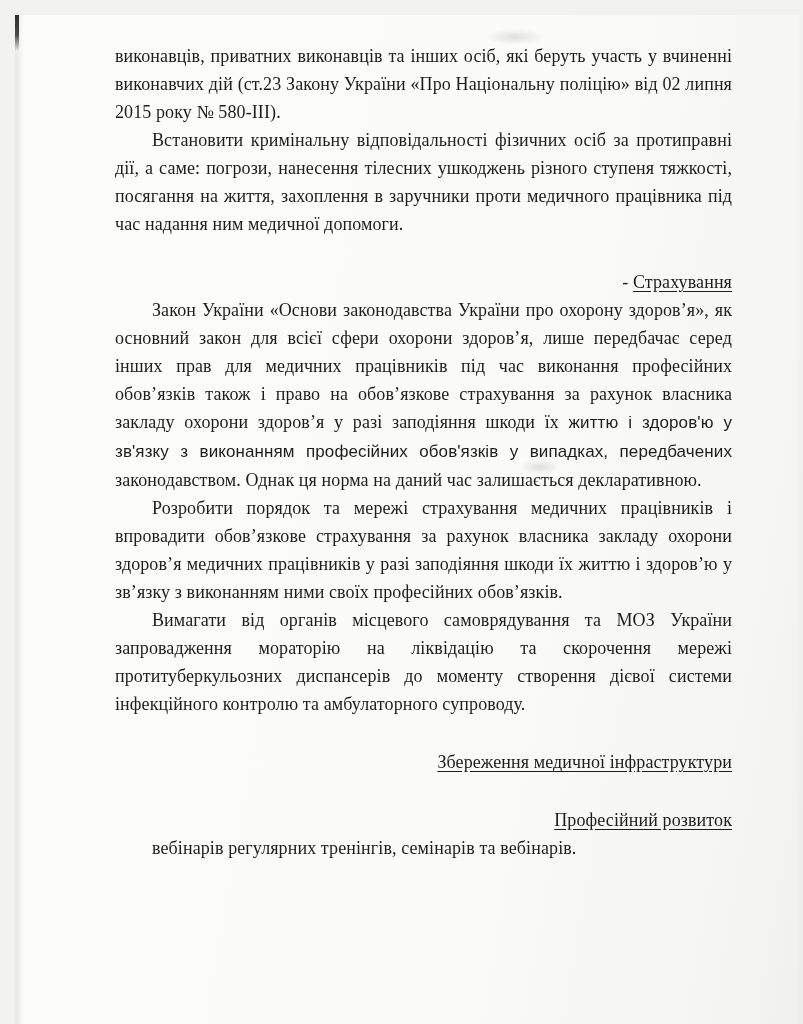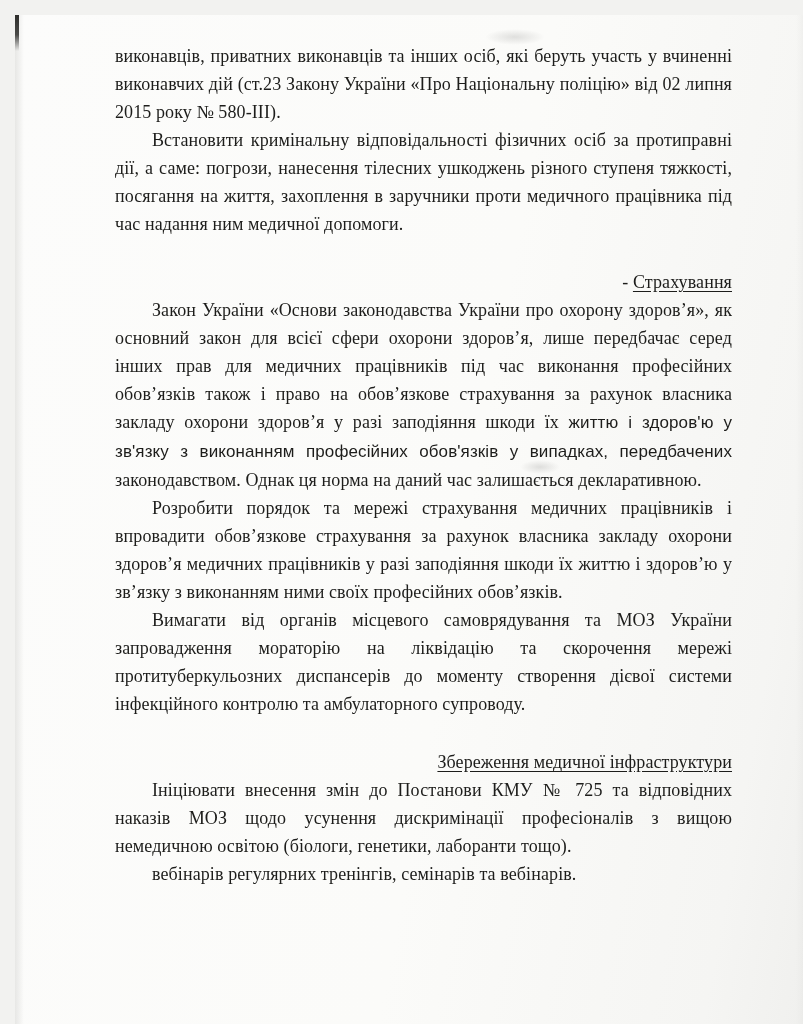--- a/index.html
+++ b/index.html
@@ -78,16 +78,16 @@
   <div class="smudge s2"></div>
 
   <div class="content">
       <p class="para"><span>виконавців, приватних виконавців та інших осіб, які беруть участь у вчиненні виконавчих дій (ст.23 Закону України «Про Національну поліцію» від 02 липня 2015 року № 580-III).</span></p>
       <p class="para indent"><span class="b">Встановити кримінальну відповідальності фізичних осіб за протиправні дії, а саме: </span><span>погрози, нанесення тілесних ушкоджень різного ступеня тяжкості, посягання на життя, захоплення в заручники </span><span class="b">проти медичного працівника під час надання ним медичної допомоги.</span></p>
       <p class="para indent heading"><span>- </span><span class="u">Страхування</span></p>
       <p class="para indent"><span>Закон України «Основи законодавства України про охорону здоров’я», як основний закон для всієї сфери охорони здоров’я, </span><span class="b">лише передбачає</span><span> серед інших прав для медичних працівників під час виконання професійних обов’язків також і право на </span><span class="b">обов’язкове страхування за рахунок власника закладу охорони здоров’я у разі заподіяння шкоди їх </span><span class="sans">життю і здоров'ю у зв'язку з виконанням професійних обов'язків у випадках, передбачених </span><span>законодавством. Однак ця норма на даний час залишається декларативною.</span></p>
       <p class="para indent"><span>Розробити порядок та мережі страхування медичних працівників і впровадити обов’язкове </span><span class="b">страхування за рахунок власника закладу охорони здоров’я медичних працівників у разі заподіяння шкоди їх життю і здоров’ю у зв’язку з виконанням ними своїх професійних обов’язків.</span></p>
       <p class="para indent"><span>Вимагати від органів місцевого самоврядування та МОЗ України запровадження мораторію на ліквідацію та скорочення мережі протитуберкульозних диспансерів до моменту створення дієвої системи інфекційного контролю та амбулаторного супроводу.</span></p>
       <p class="para indent heading"><span class="u">Збереження медичної інфраструктури</span></p>
-      <p class="para indent"><span>Ініціювати внесення змін до Постанови КМУ № 725 та відповідних наказів МОЗ щодо усунення дискримінації професіоналів з вищою немедичною освітою (біологи, генетики, лаборанти тощо).</span></p>
+      <p class="para indent heading"><span class="u">Професійний розвиток</span></p>
       <p class="para indent"><span>вебінарів регулярних тренінгів, семінарів та вебінарів.</span></p>
     </div>
 </div>
 
 </body></html>

